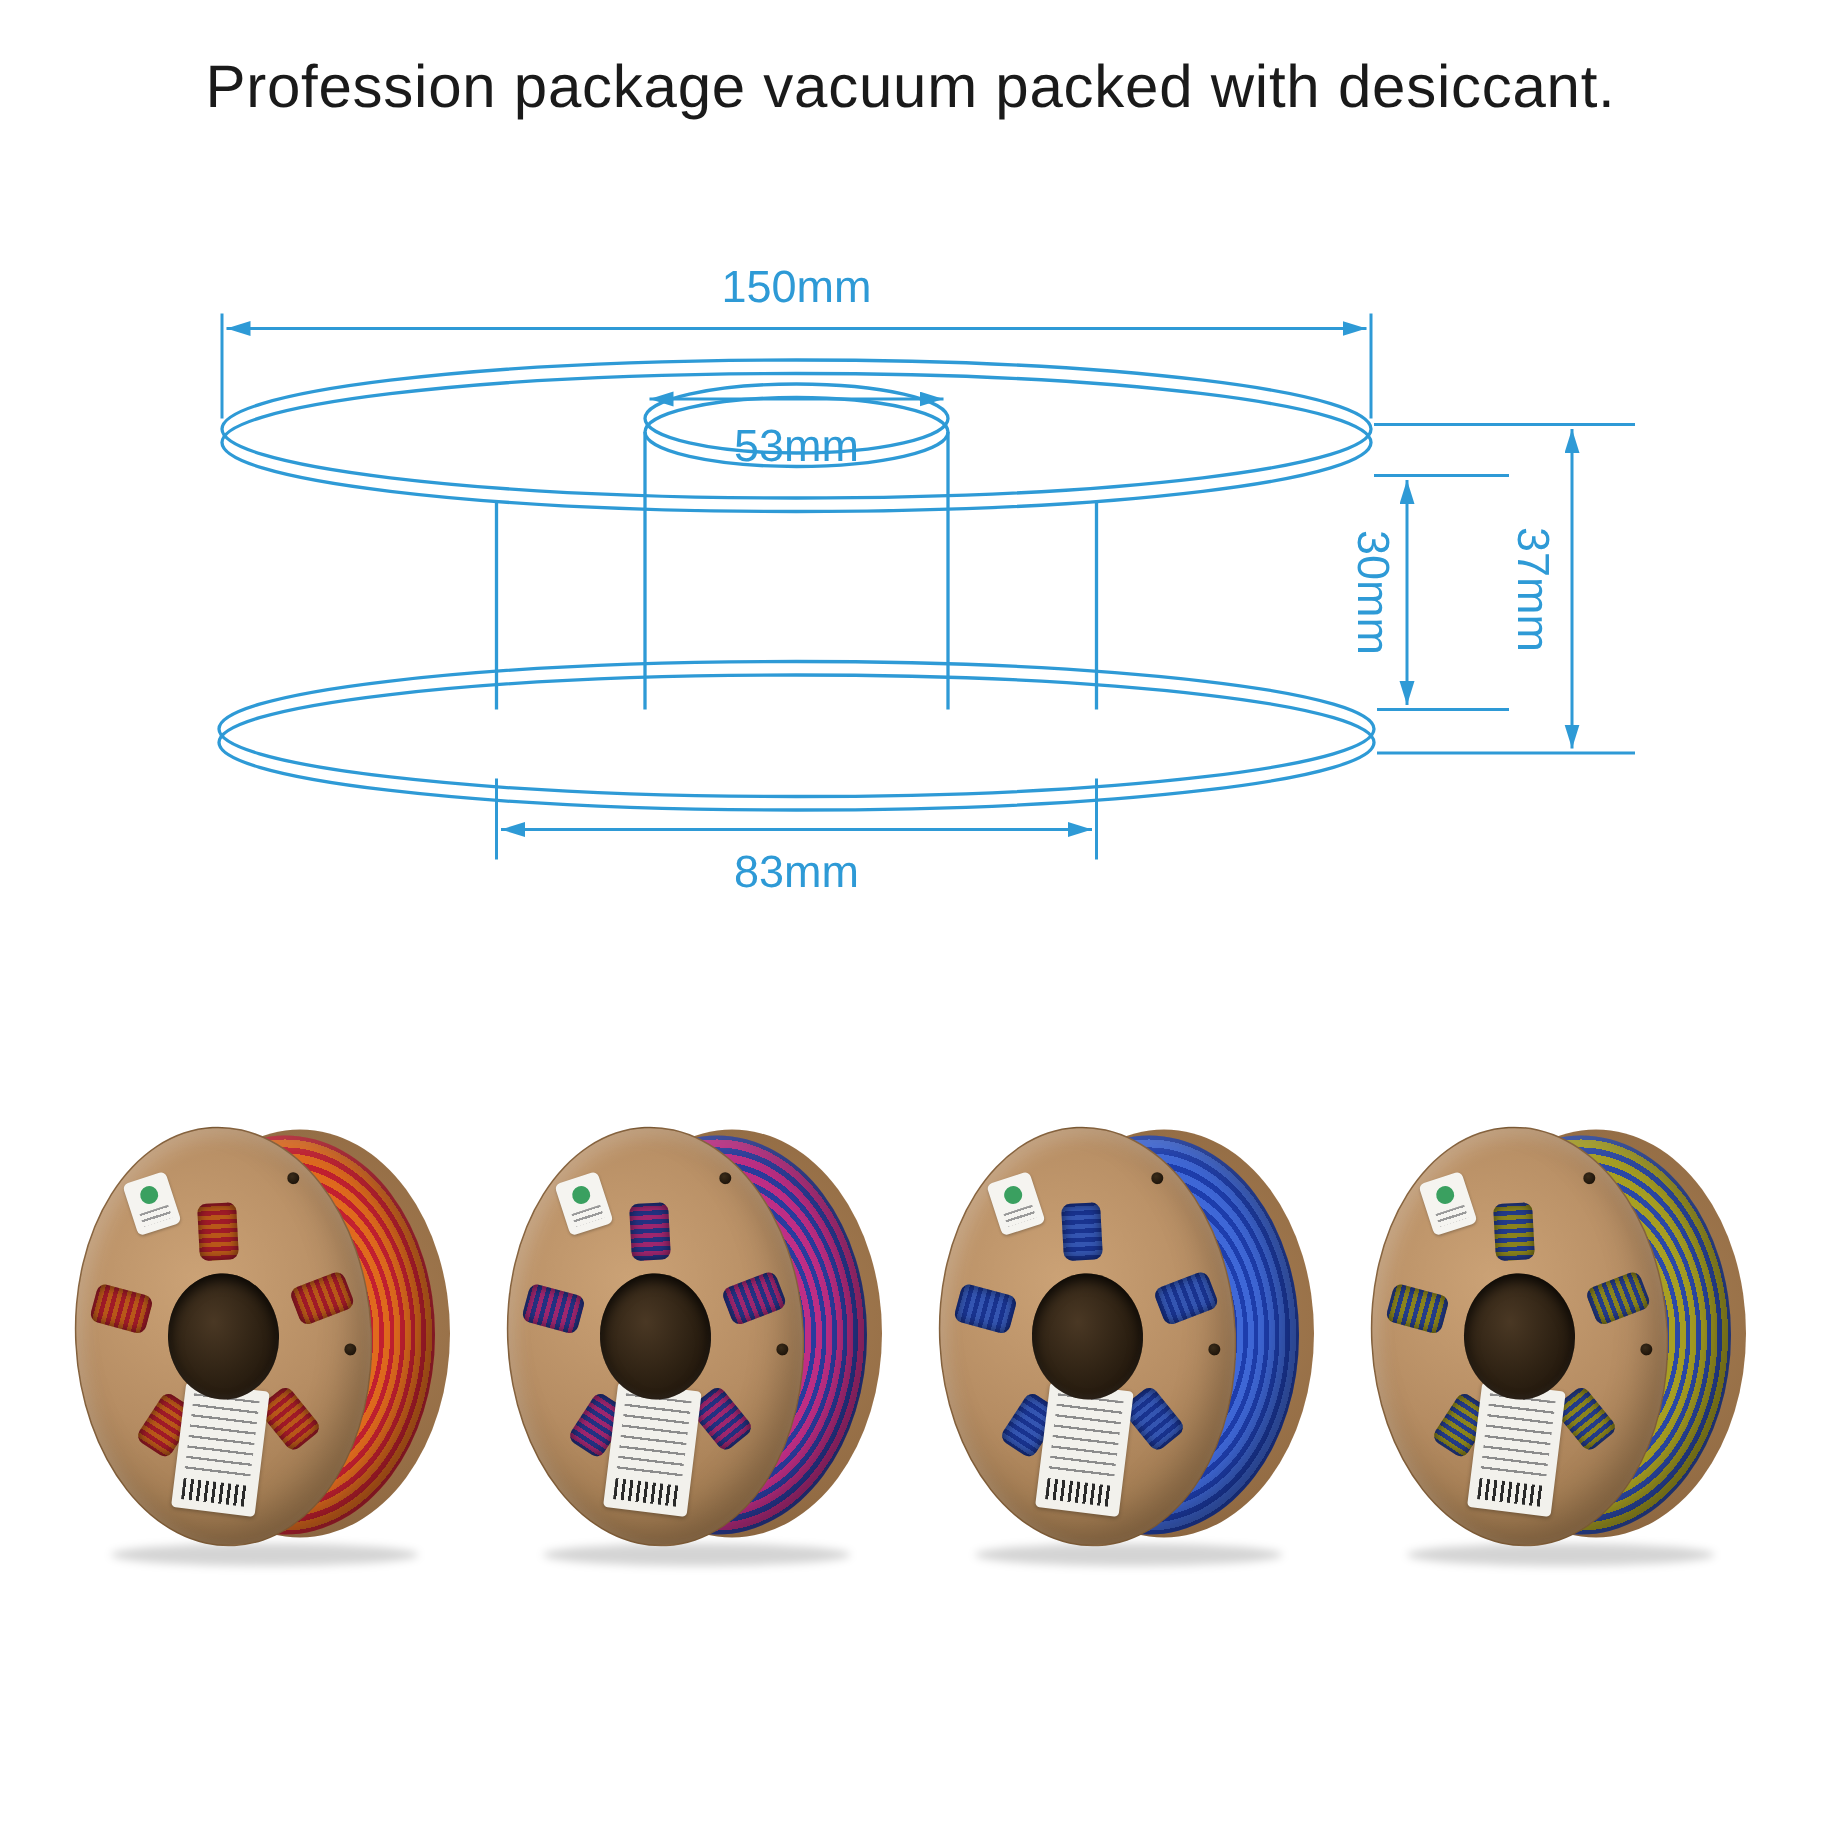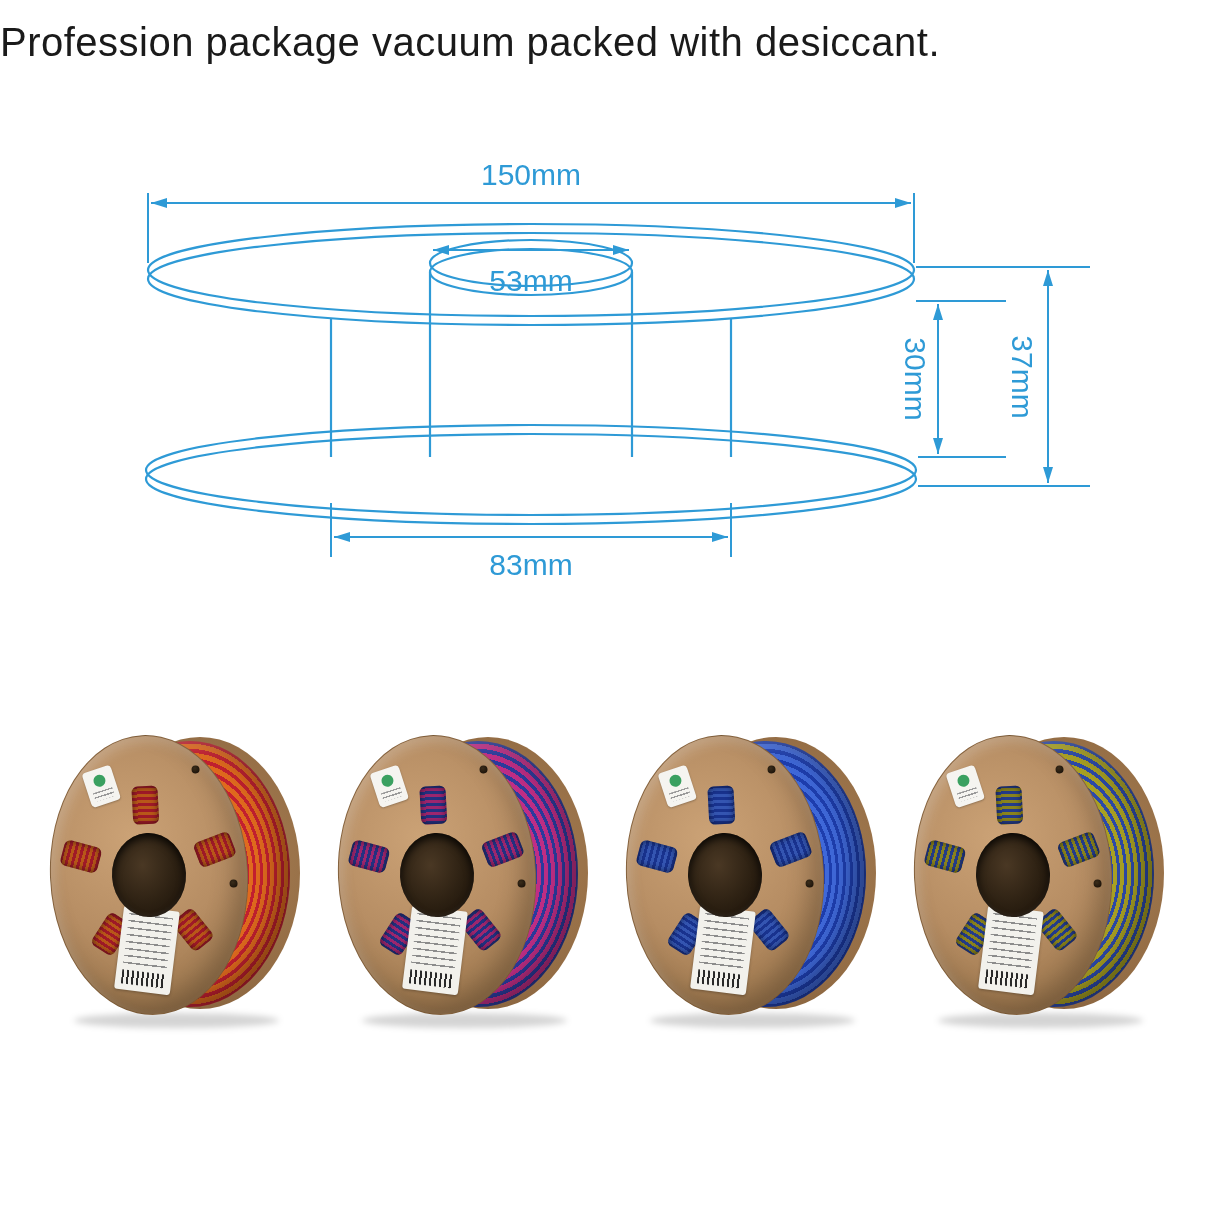--- a/index.html
+++ b/index.html
@@ -5,22 +5,22 @@
   html, body { margin: 0; padding: 0; }
   body {
     width: 1214px; height: 1214px;
     background: #ffffff;
     font-family: "Liberation Sans", sans-serif;
     overflow: hidden;
   }
   .page { position: relative; width: 1214px; height: 1214px; }
 
   .title {
-    padding-top: 20px;
-    text-align: left;
+    padding-top: 36px;
+    text-align: center;
     font-size: 40px;
     color: #1a1a1a;
     letter-spacing: 0.5px;
   }
 
   .diagram-wrap {
     margin-top: 40px;
     color: var(--accent, #2e9ad6);
   }
   .diagram-wrap svg { display: block; }

